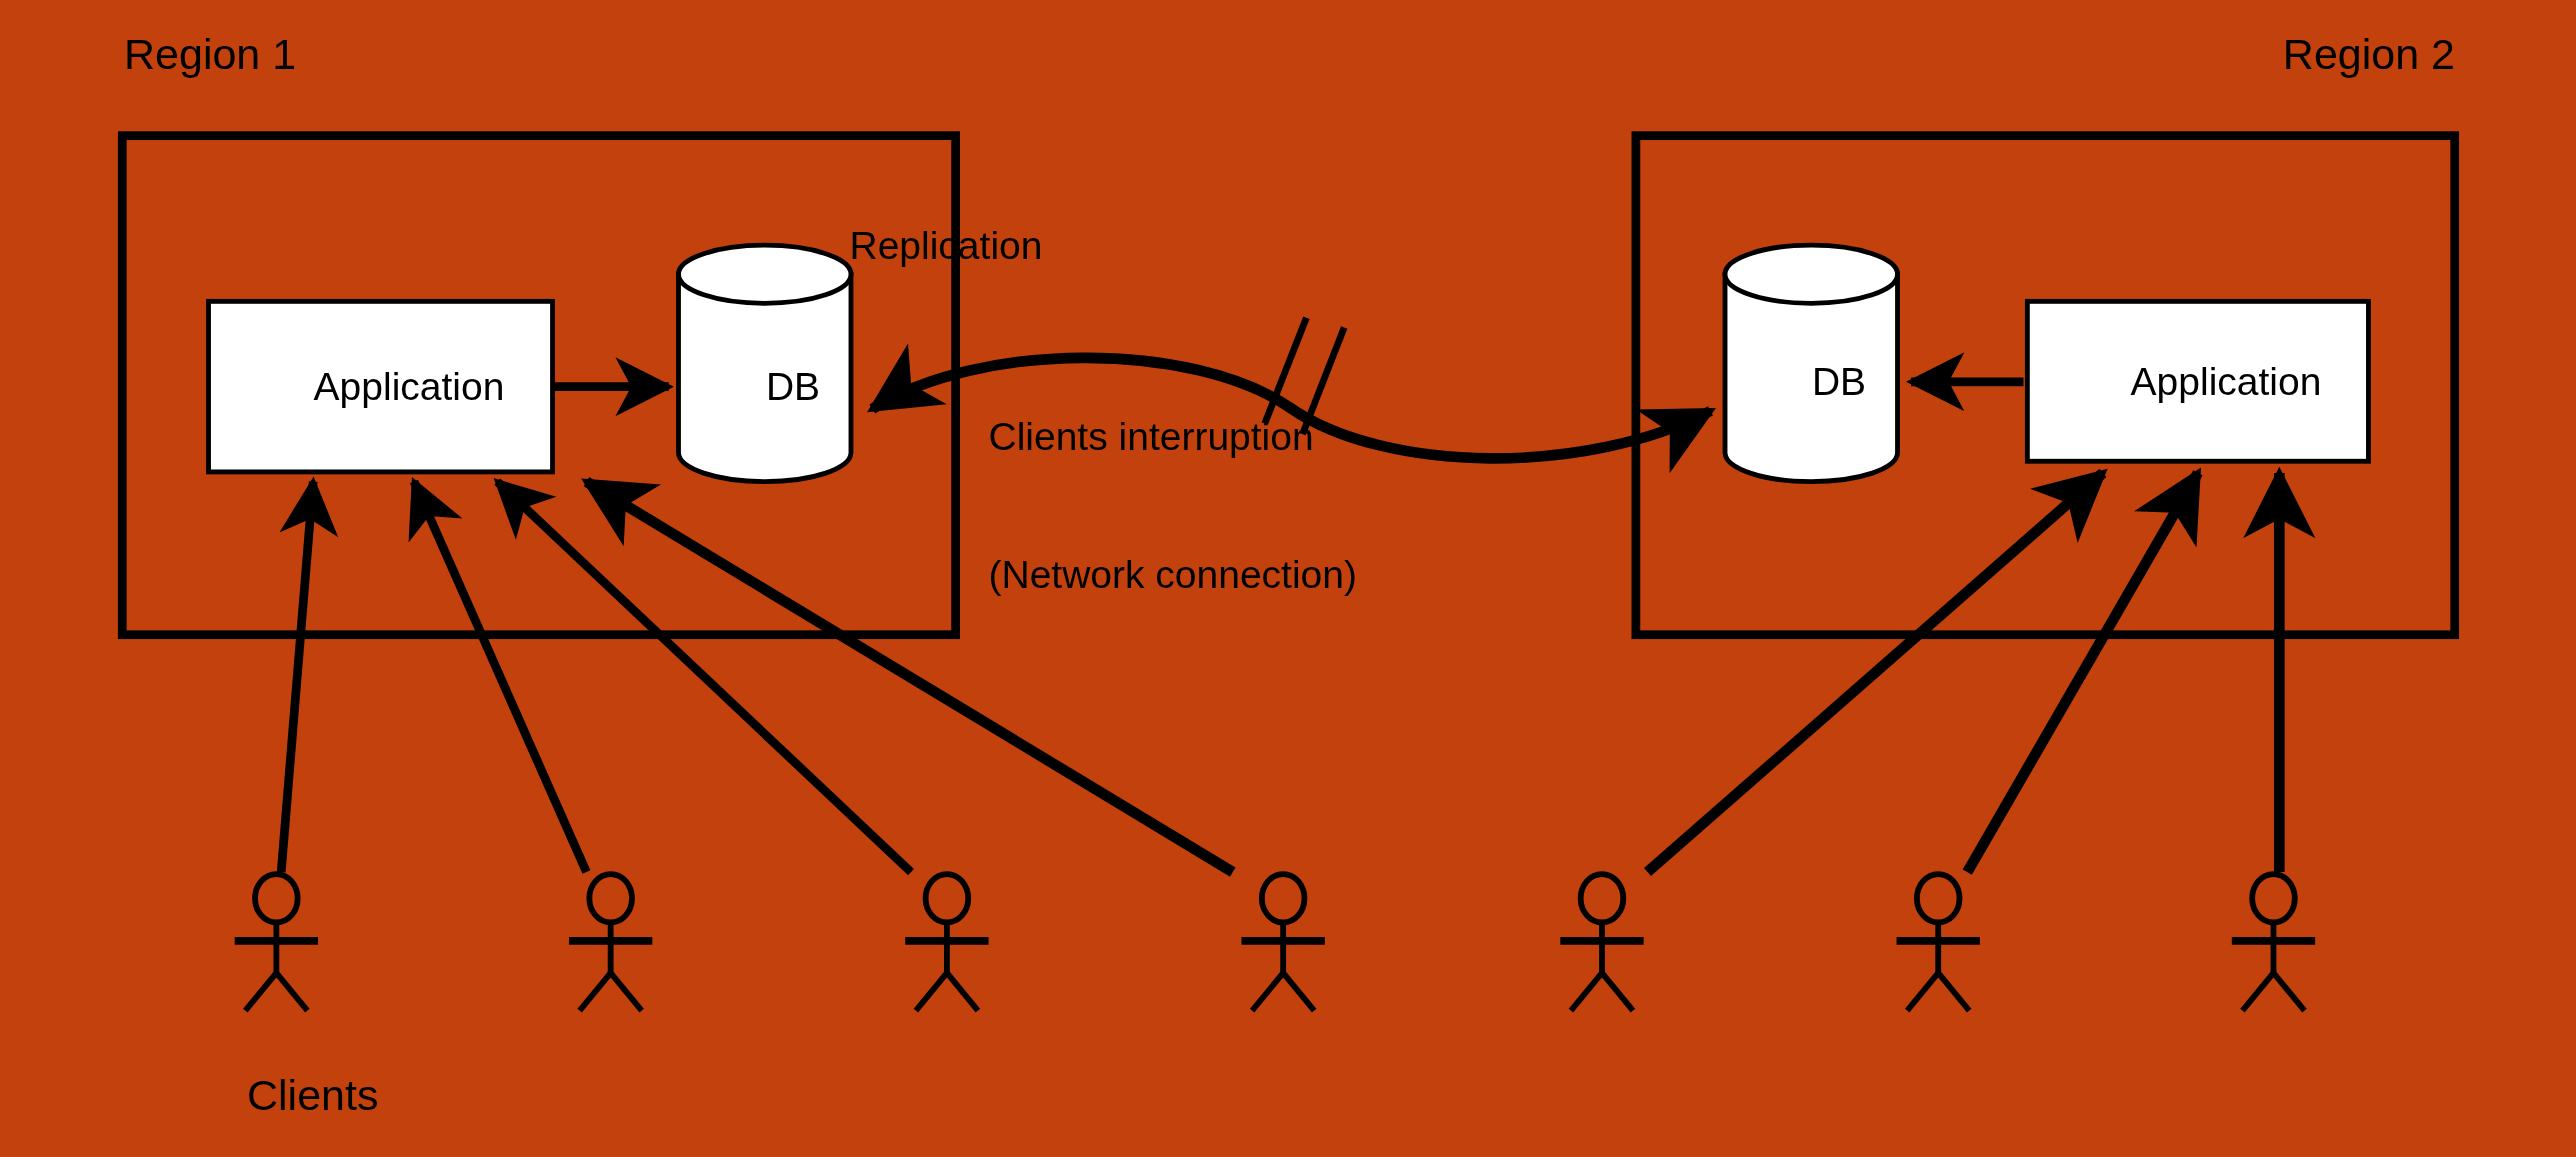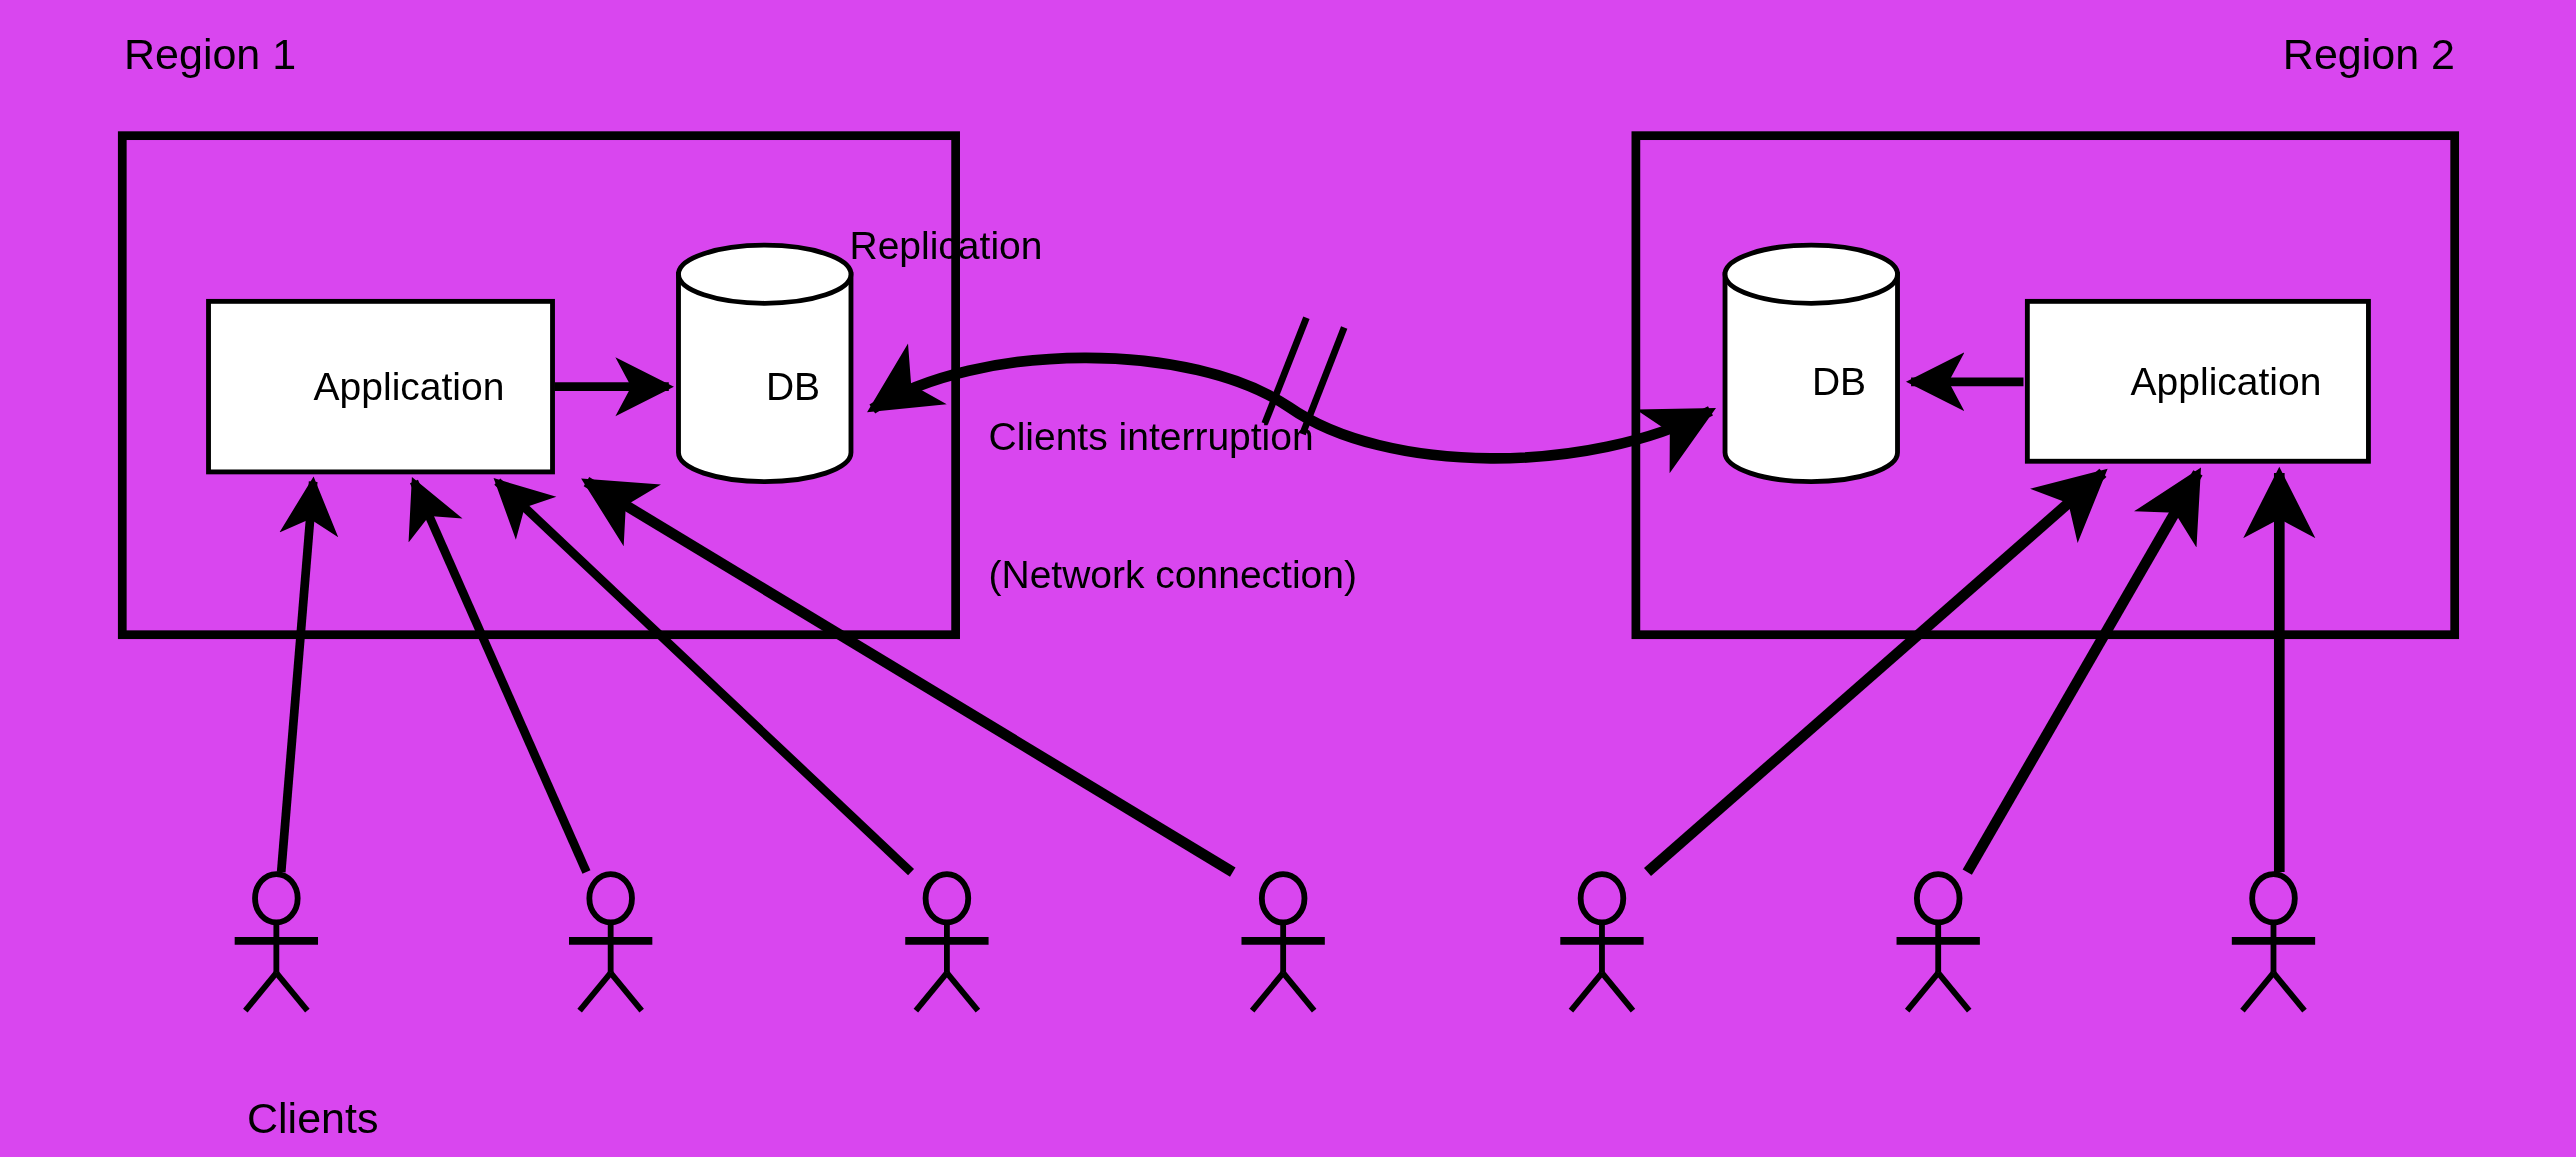--- a/index.html
+++ b/index.html
@@ -7,21 +7,21 @@
     padding: 0;
     background: #ffffff;
   }
   body {
     font-family: "Liberation Sans", sans-serif;
   }
   #canvas {
     position: relative;
     width: 2576px;
     height: 1157px;
-    background: #d946ef;
+    background: #c2410c;
     overflow: hidden;
   }
   #diagram-svg {
     position: absolute;
     left: 0;
     top: 0;
     width: 2576px;
     height: 1157px;
   }
   .label {
@@ -168,16 +168,16 @@
 
   <div class="label label-annot centered" style="left:1053px; top:246px; width:407px;">
     <div>Replication</div>
   </div>
 
   <div class="label label-annot centered" style="left:1289px; top:506px; width:601px;">
     <div>Clients interruption</div>
     <div>(Network connection)</div>
   </div>
 
-  <div class="label label-clients" style="left:247px; top:1070px;margin-top:23px;">Clients</div>
+  <div class="label label-clients" style="left:247px; top:1070px;">Clients</div>
 
 </div>
 
 
 </body></html>

